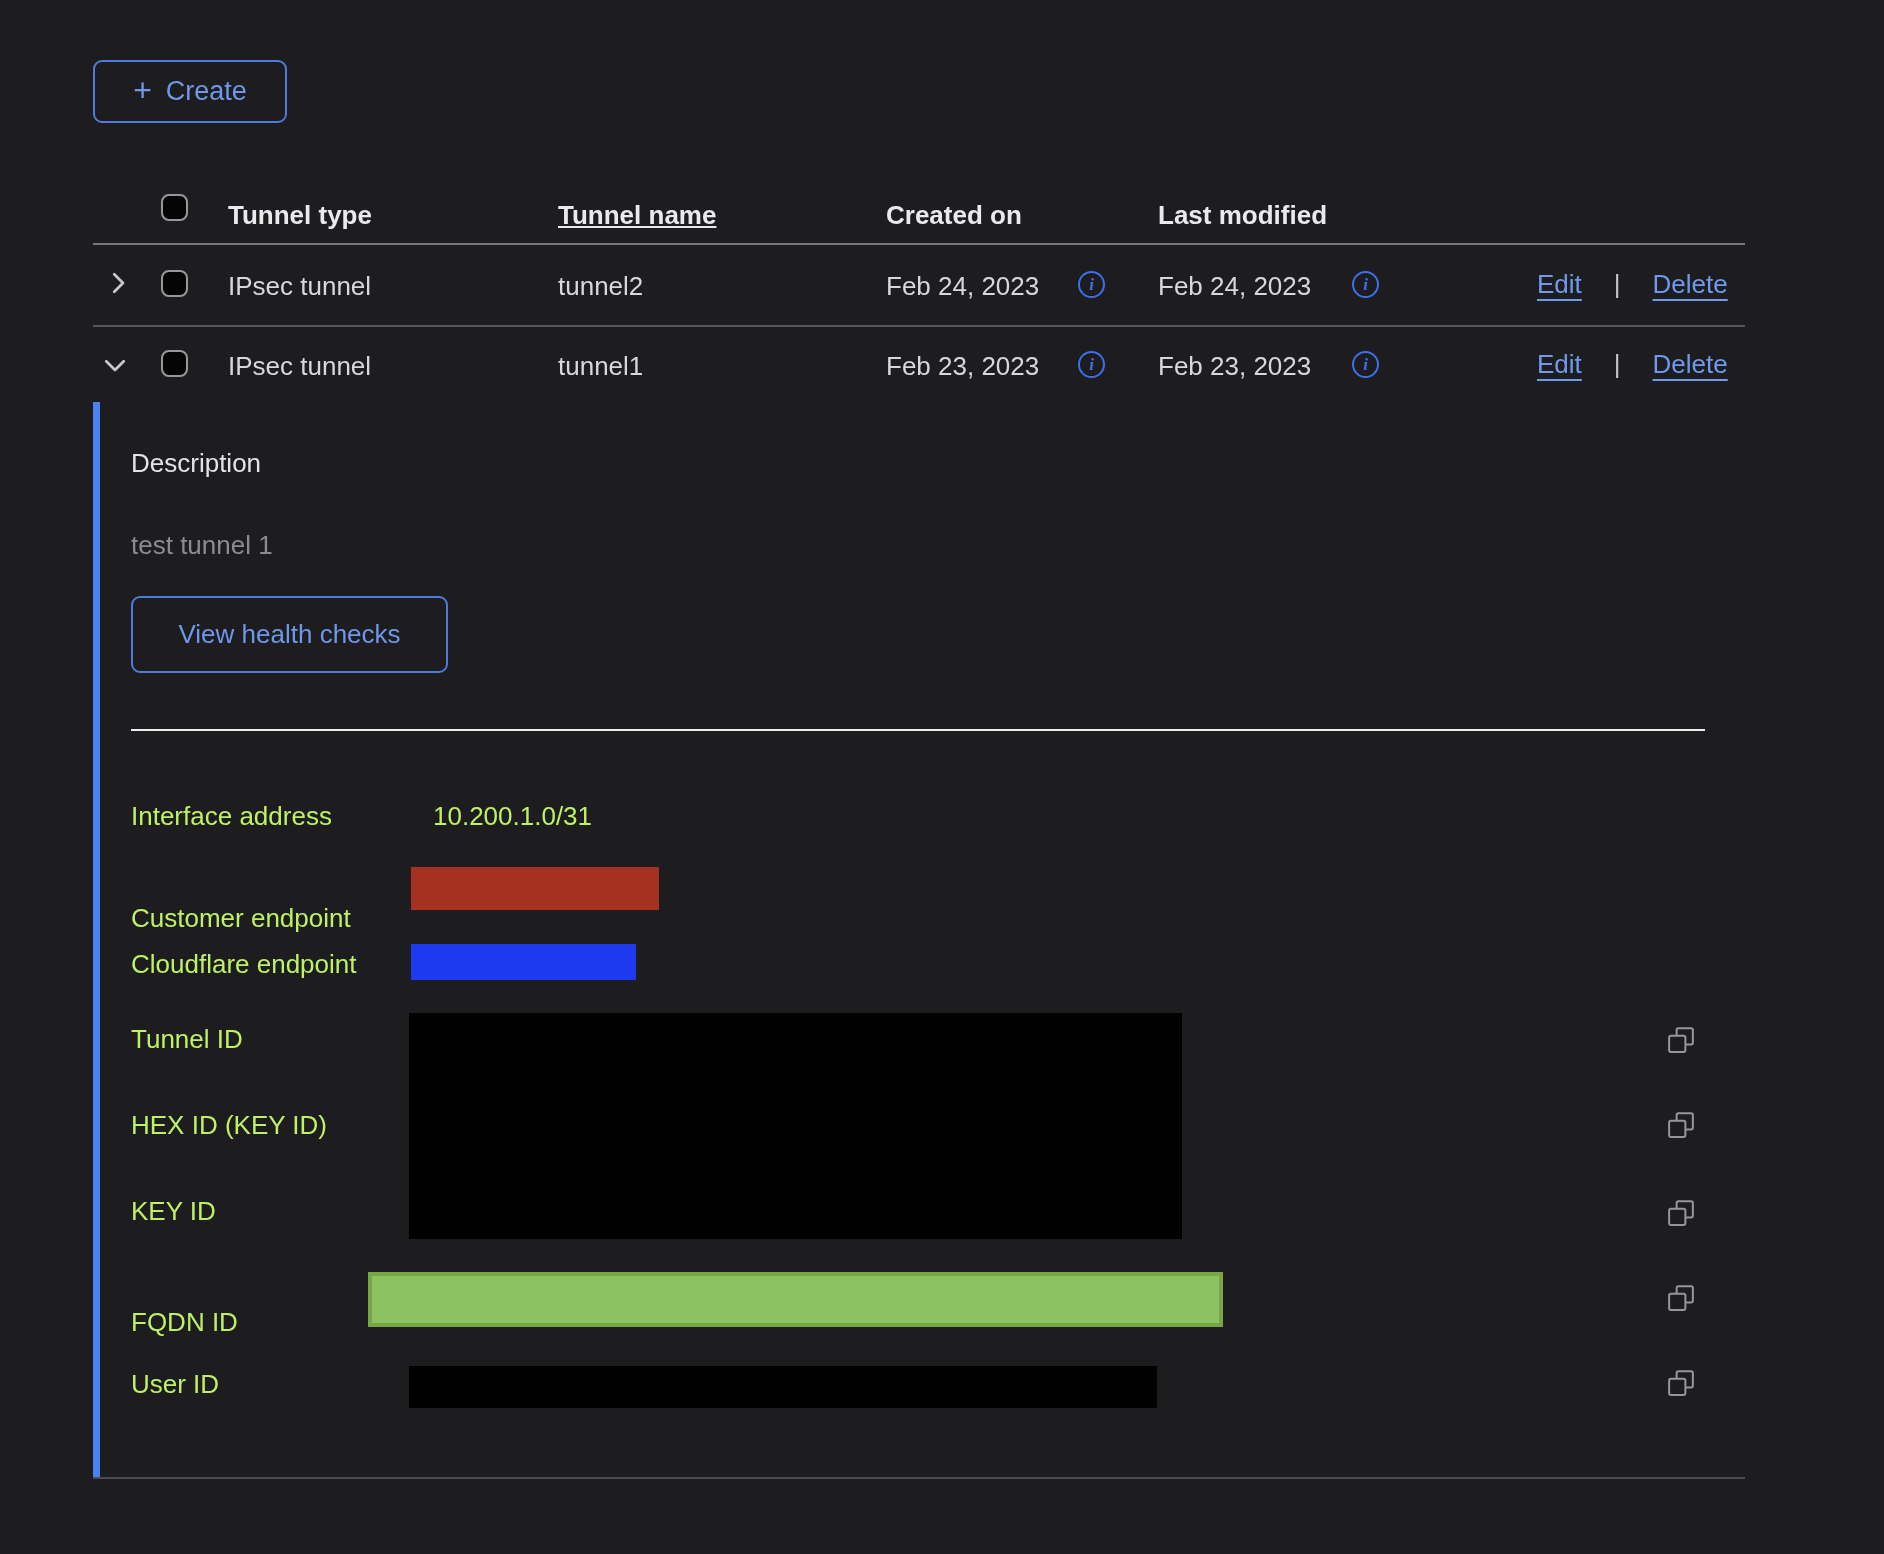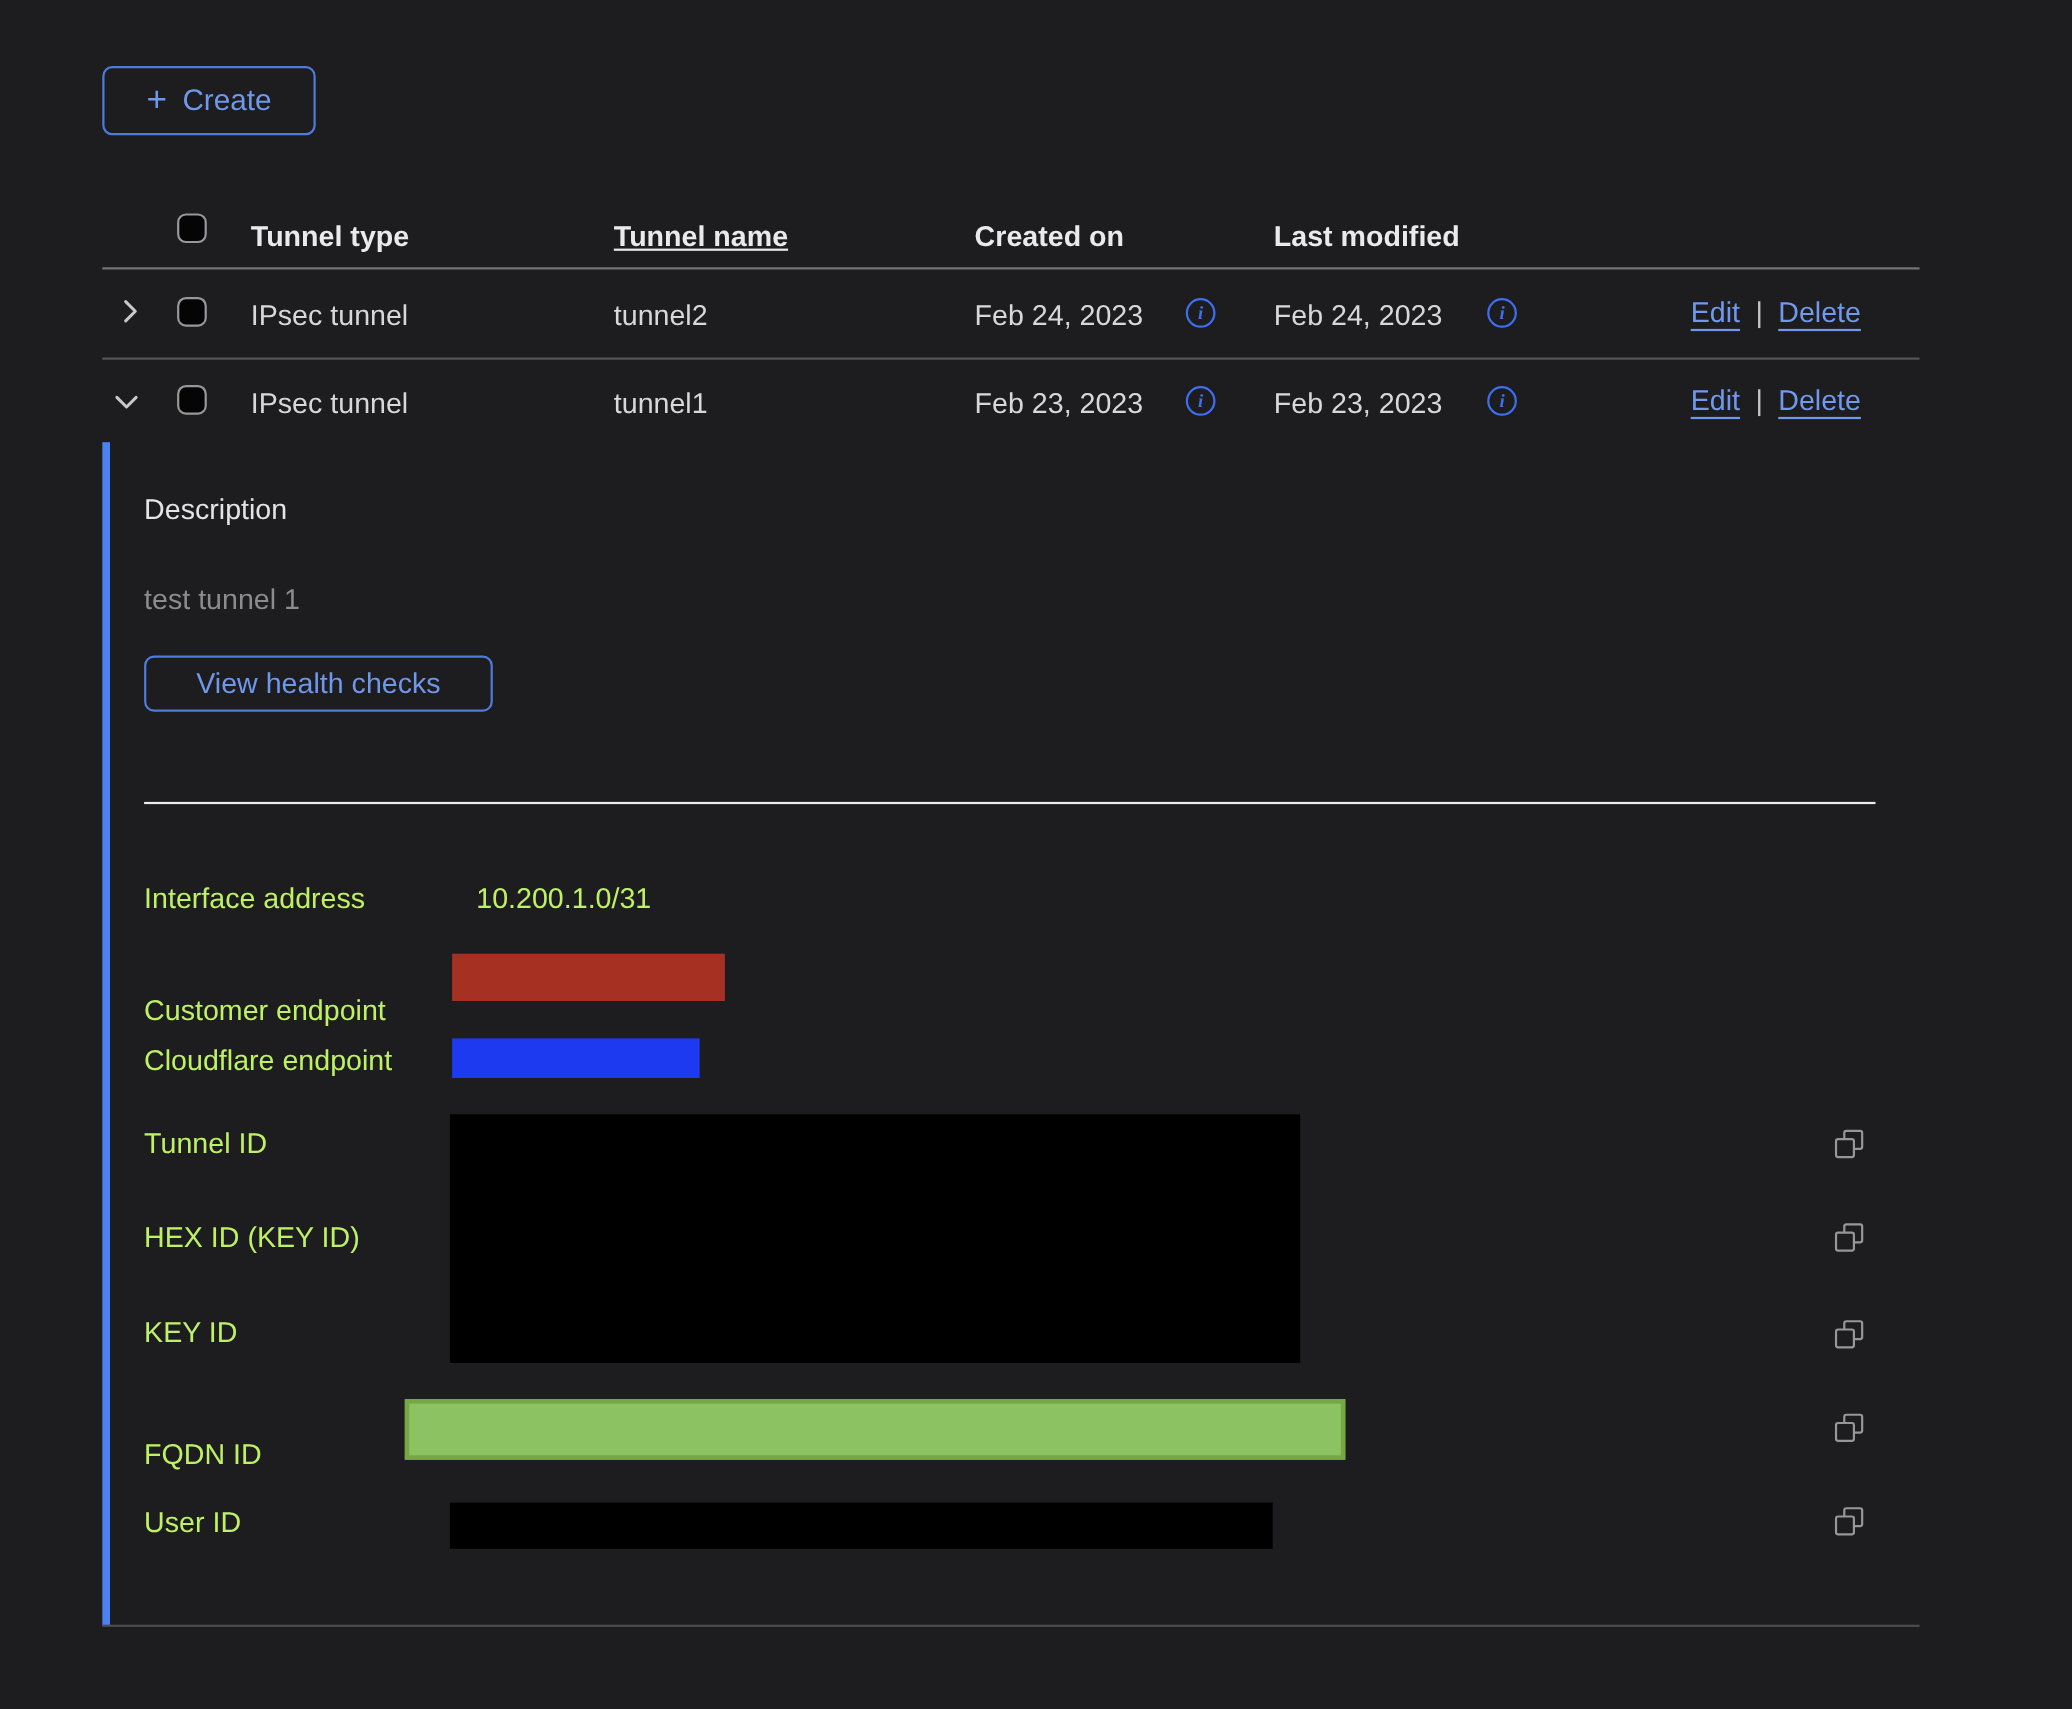--- a/index.html
+++ b/index.html
@@ -6,39 +6,39 @@
   .page{position:relative;width:1884px;height:1554px;background:#1d1d1f;
         font-family:"Liberation Sans",sans-serif;overflow:hidden;color:#d8d8dc;}
   .abs{position:absolute;}
 
   
   .outline-btn{display:flex;align-items:center;justify-content:center;gap:14px;
       background:transparent;border:2px solid #4f7bdc;border-radius:9px;
       color:#6f97ea;cursor:pointer;font-family:"Liberation Sans",sans-serif;}
   .create-btn{left:93px;top:60px;width:194px;height:63px;font-size:27px;}
   .create-btn .plus{font-size:32px;font-weight:300;line-height:1;margin-top:-3px;}
-  .health-btn{left:131px;top:596px;width:317px;height:51px;font-size:26px;}
+  .health-btn{left:131px;top:596px;width:317px;height:77px;font-size:26px;}
 
   
   .th{font-size:26px;font-weight:bold;color:#eaeaec;top:200px;}
   .cell{font-size:26px;color:#d8d8dc;}
   .checkbox{display:inline-block;width:27px;height:27px;border:2px solid #98989c;
       border-radius:8px;background:#050505;box-sizing:border-box;cursor:pointer;}
   .hr{height:0;border-top:2px solid #56565a;}
   .hr-header{border-top-color:#757578;}
   .hr-bottom{border-top-color:#4c4c50;}
   .chev{cursor:pointer;display:inline-block;}
   .info-icon{display:inline-flex;align-items:center;justify-content:center;
       width:27px;height:27px;border:2px solid #3d6ff0;border-radius:50%;
       color:#3d6ff0;font-size:17px;font-family:"Liberation Serif",serif;
       font-style:italic;font-weight:bold;box-sizing:border-box;cursor:pointer;}
   .link{color:#7099ee;font-size:26px;text-decoration:underline;
       text-underline-offset:6px;cursor:pointer;}
   .sep{color:#c5c5c9;font-size:26px;margin:0 14px;}
-  .actions{display:flex;align-items:flex-start;}
+  .actions{display:flex;align-items:flex-start;gap:18px;}
 
   
   .accent-bar{left:93px;top:402px;width:7px;height:1076px;background:#4a82f0;}
   .detail-label{font-size:26px;color:#bef264;}
   .muted{color:#8b8b90;}
   .white-hr{border-top:2px solid #ececec;height:0;}
   .redact{position:absolute;}
   .redact-red{background:#a63122;}
   .redact-blue{background:#1e3af1;}
   .redact-black{background:#000;}

